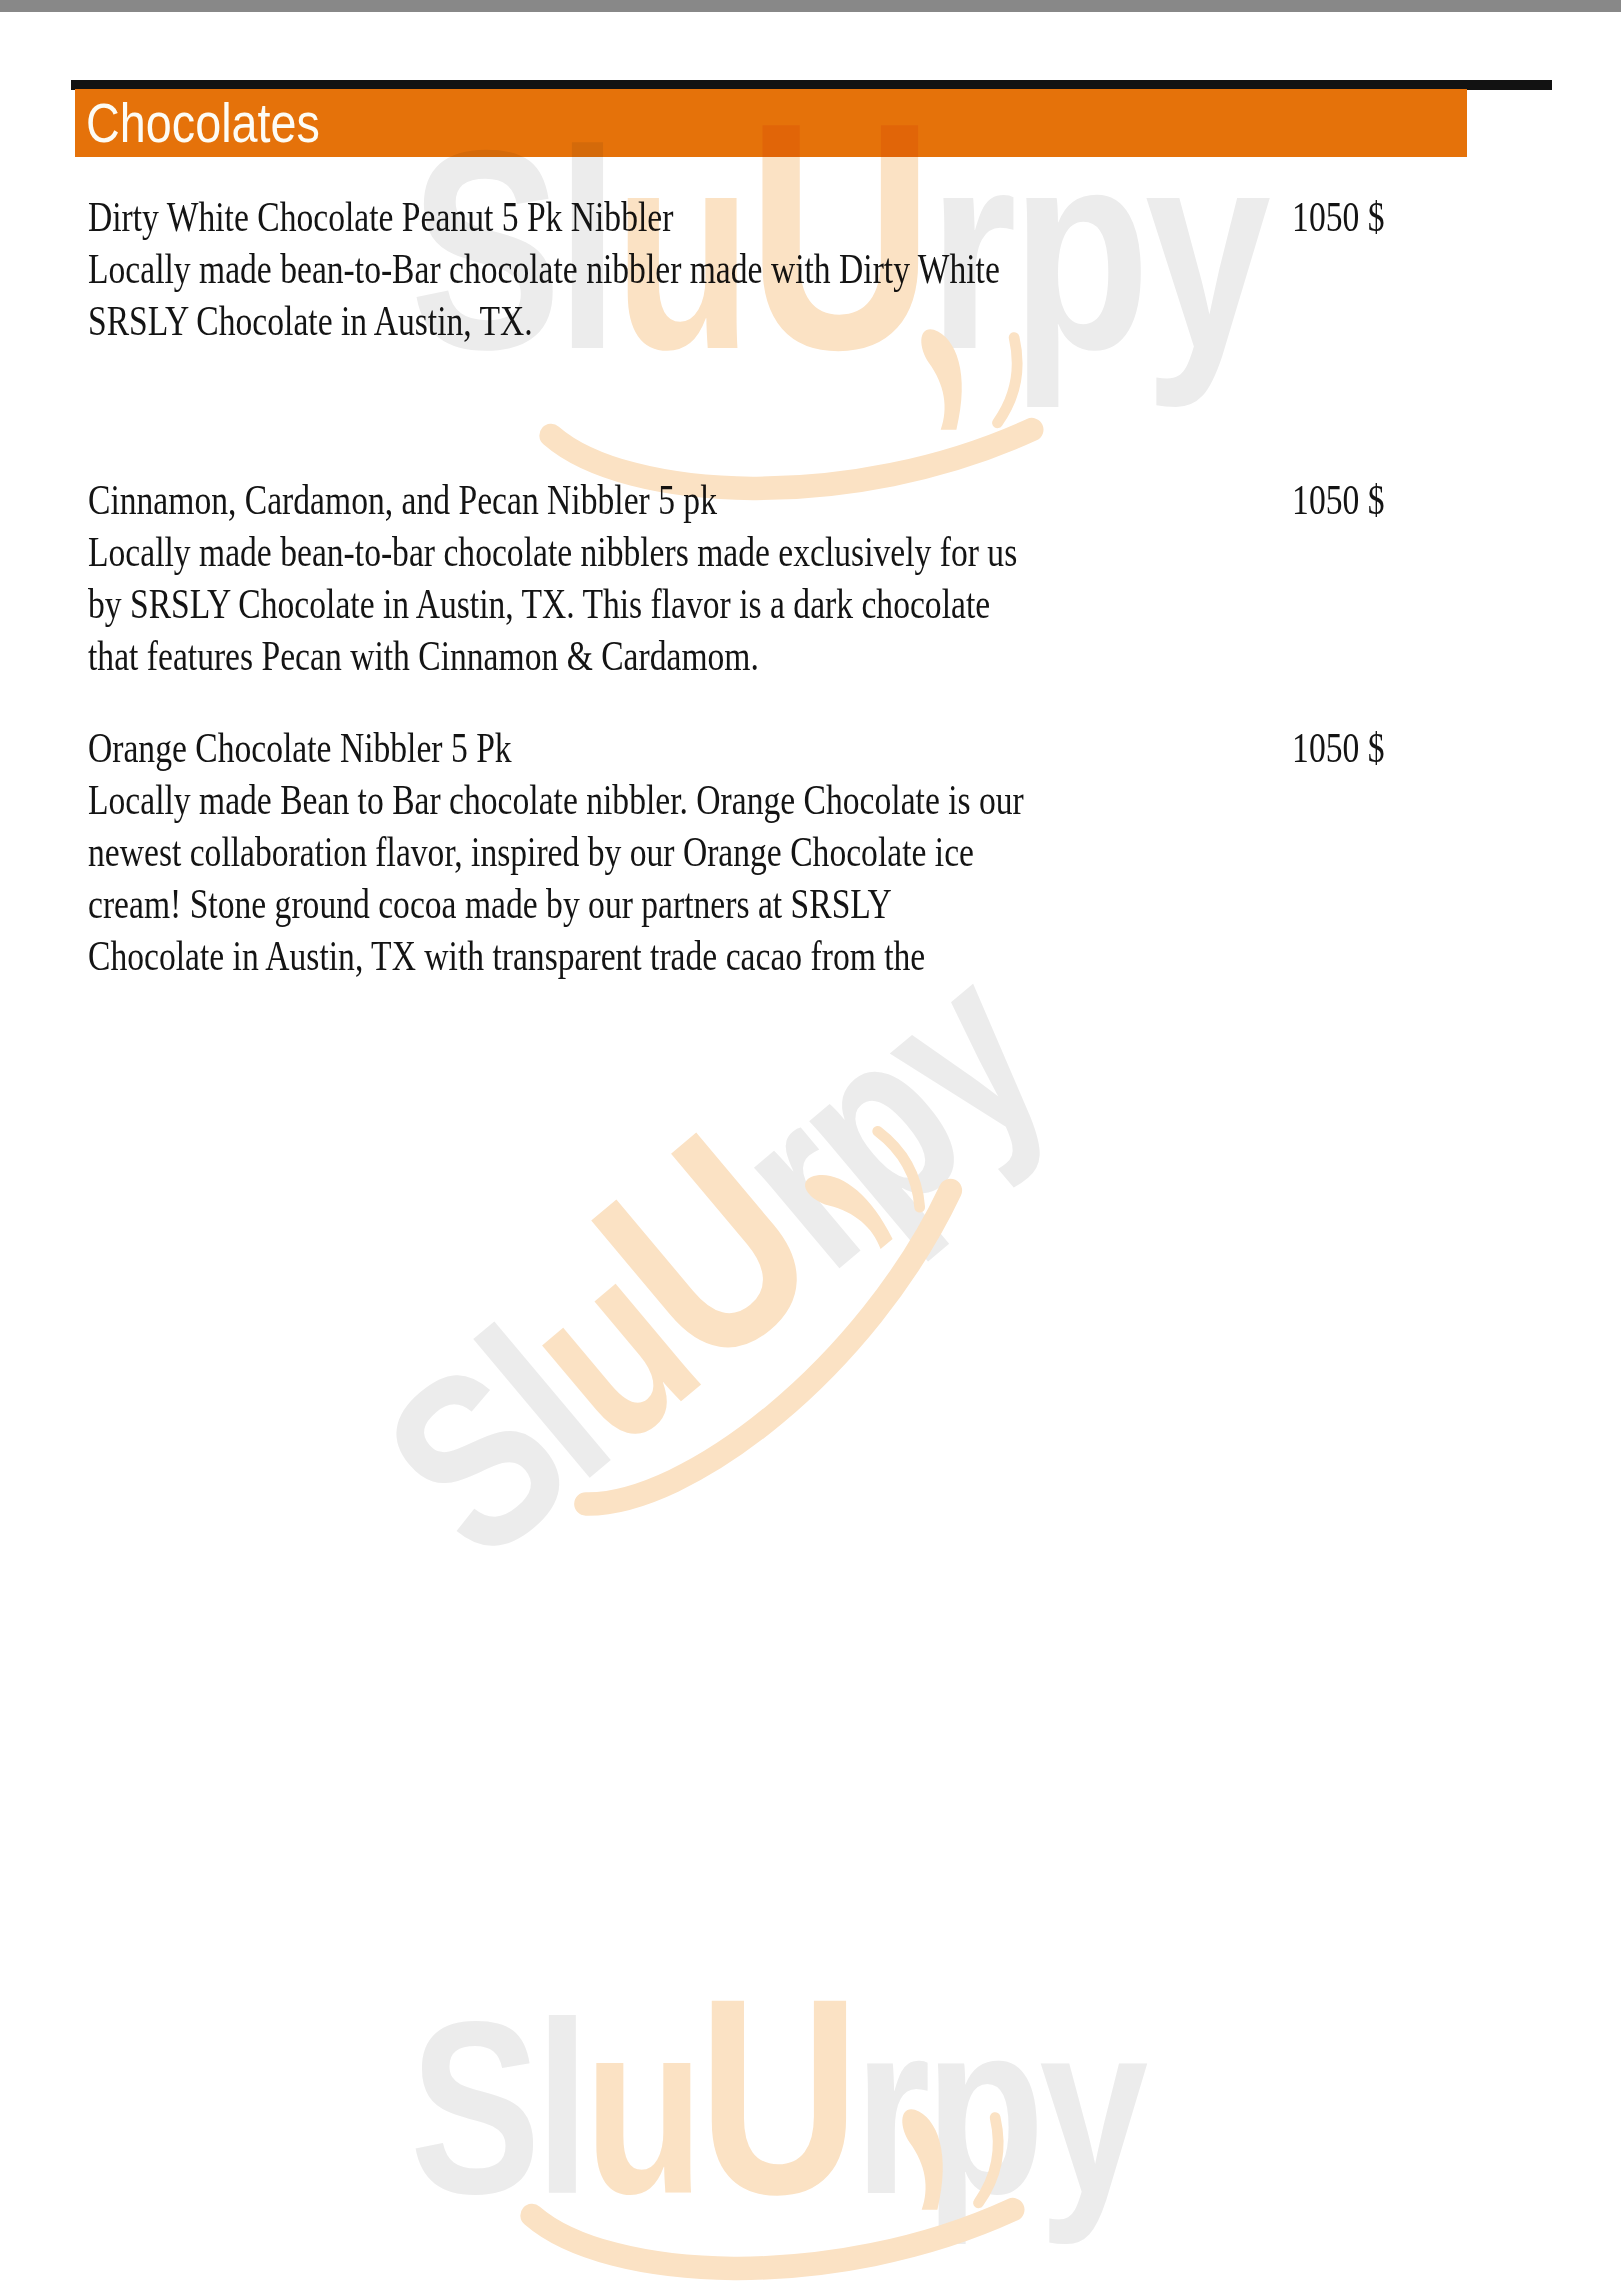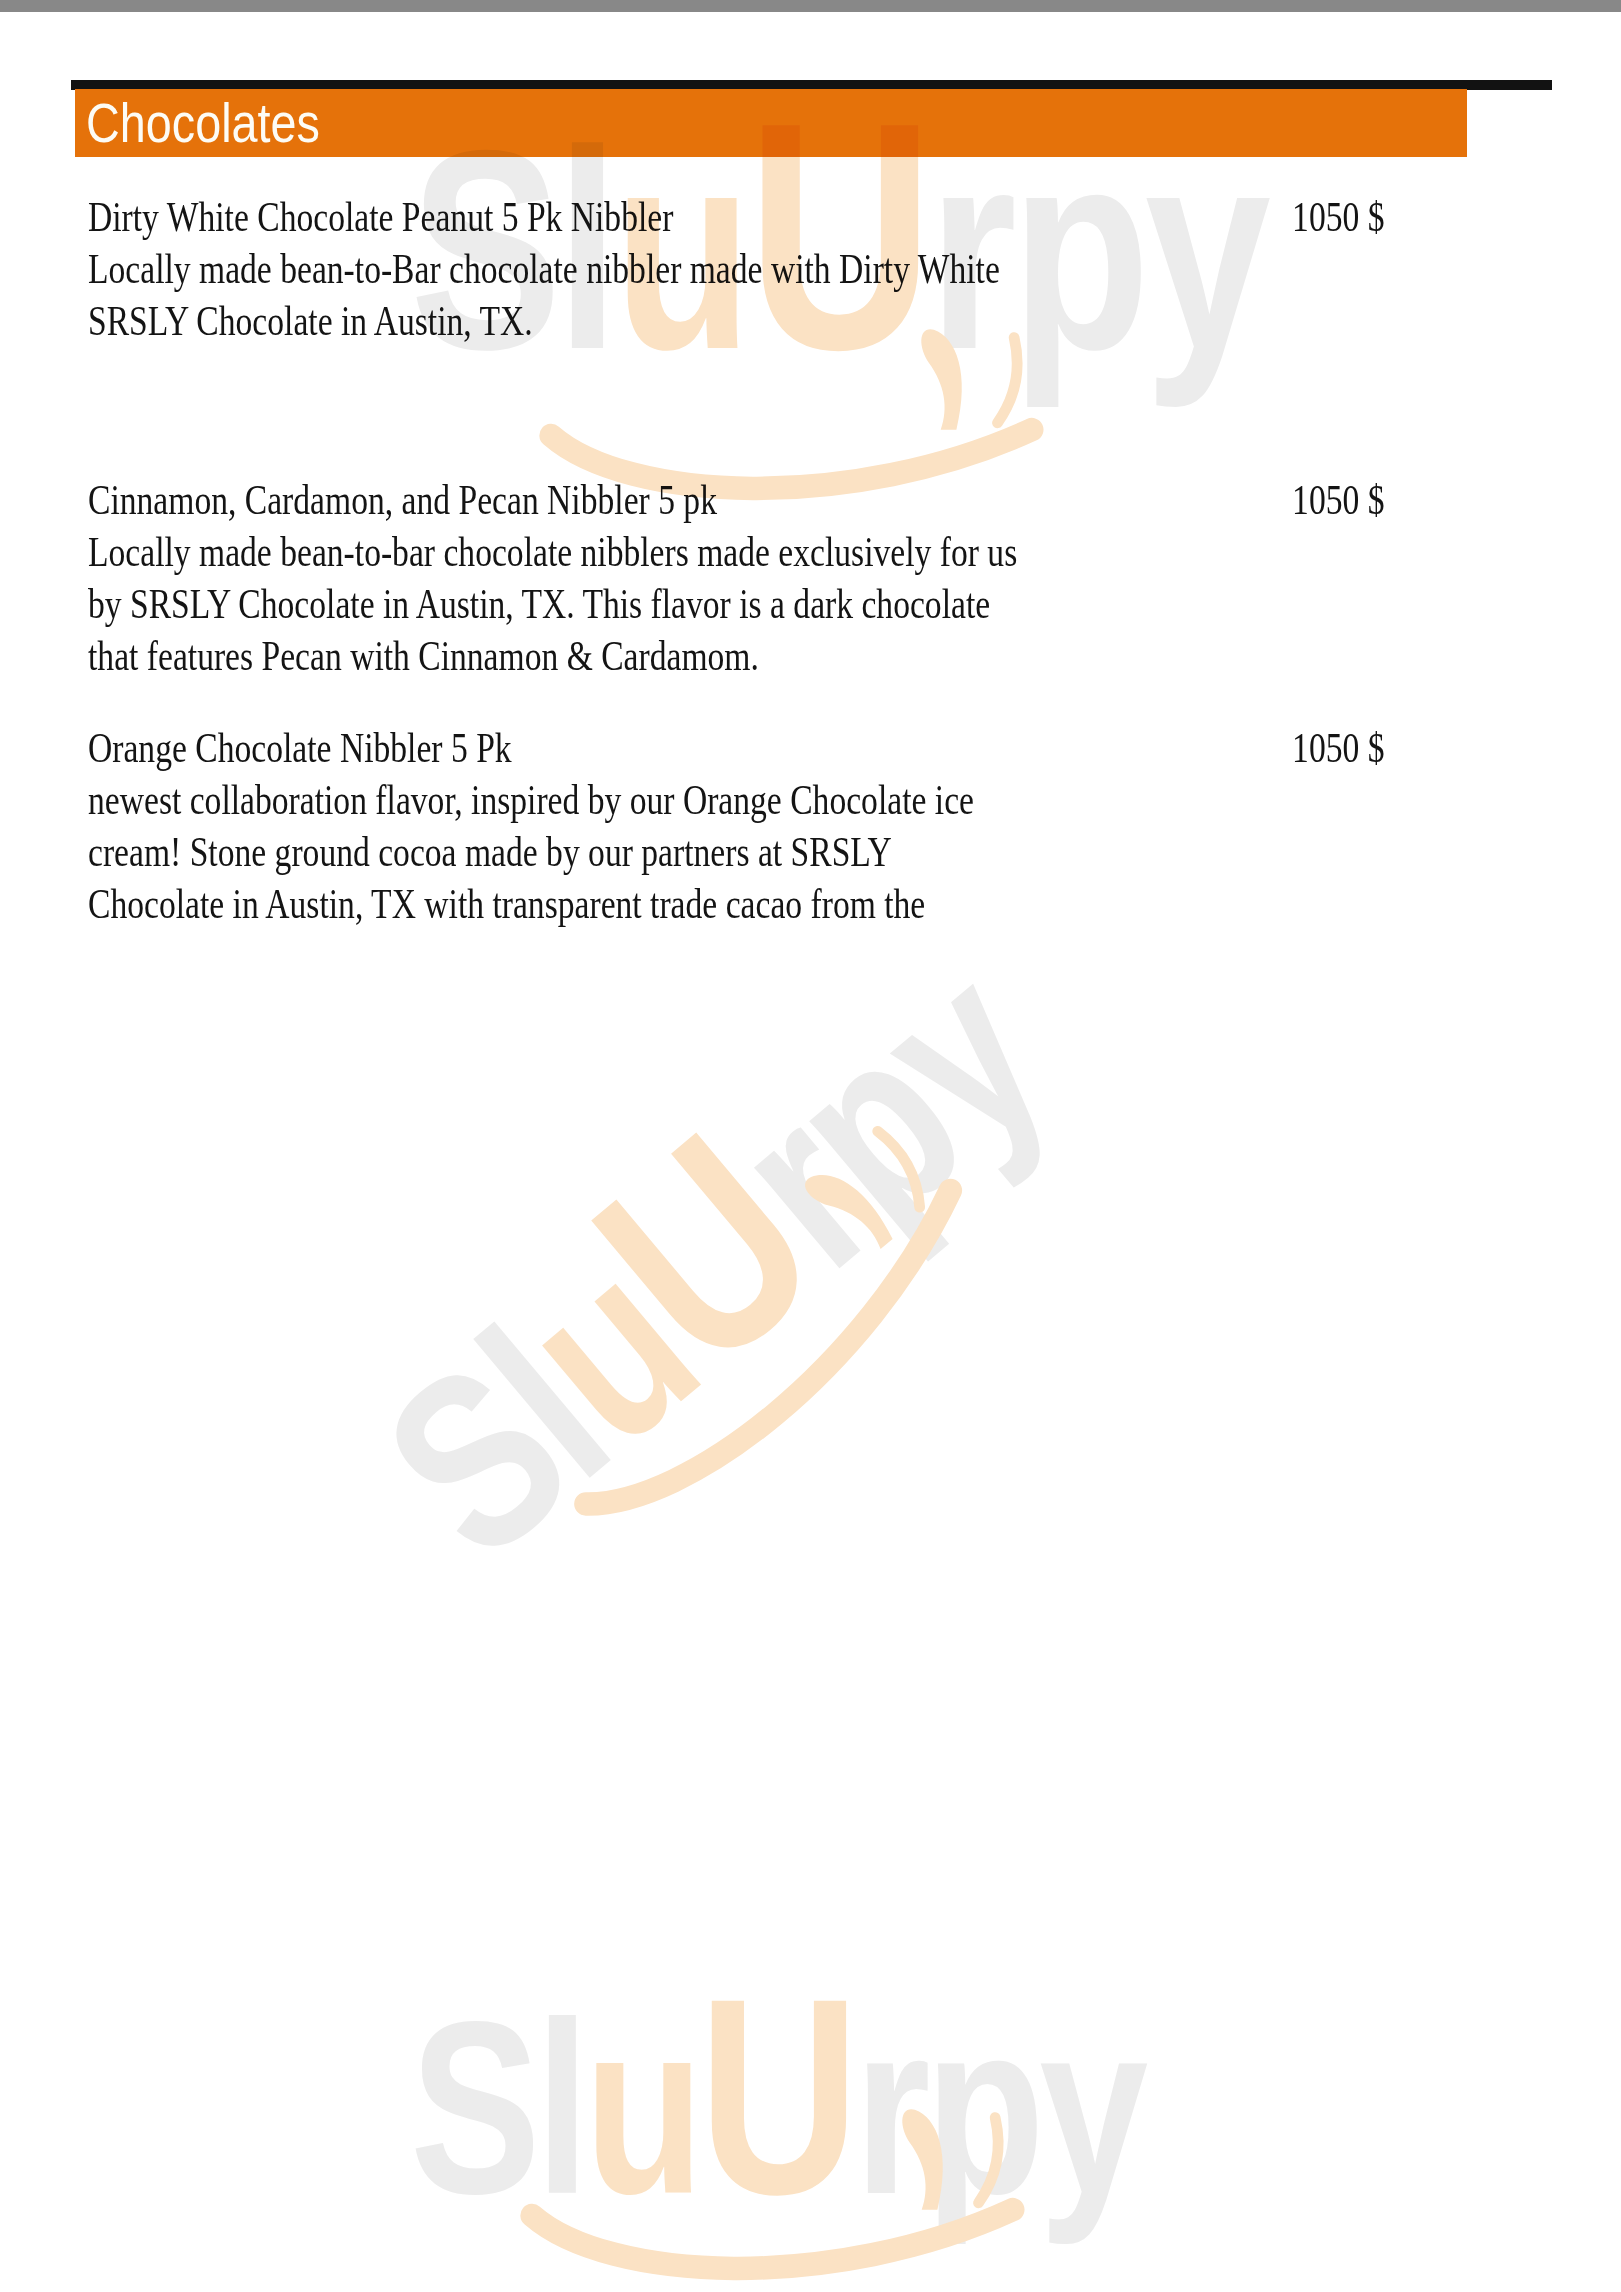--- a/index.html
+++ b/index.html
@@ -85,20 +85,21 @@
     <div><span class="sqz">Locally made bean-to-bar chocolate nibblers made exclusively for us</span></div>
     <div><span class="sqz">by SRSLY Chocolate in Austin, TX. This flavor is a dark chocolate</span></div>
     <div><span class="sqz">that features Pecan with Cinnamon &amp; Cardamom.</span></div>
   </section>
 
   <section class="item item-3">
     <div class="title-row">
       <span class="sqz">Orange Chocolate Nibbler 5 Pk</span>
       <span class="sqz-r">1050 $</span>
     </div>
+    <div><span class="sqz">Locally made Bean to Bar chocolate nibbler. Orange Chocolate is our</span></div>
     <div><span class="sqz">newest collaboration flavor, inspired by our Orange Chocolate ice</span></div>
     <div><span class="sqz">cream! Stone ground cocoa made by our partners at SRSLY</span></div>
     <div><span class="sqz">Chocolate in Austin, TX with transparent trade cacao from the</span></div>
   </section>
 
   <div class="wm wm-top">
     <div class="wm-text"><span class="wm-ch gray">S</span><span class="wm-ch gray">l</span><span class="wm-ch peach">u</span><span class="wm-ch peach big">U</span><span class="wm-ch gray">r</span><span class="wm-ch gray">p</span><span class="wm-ch gray">y</span></div>
     <svg class="wm-swoosh" viewBox="0 0 560 190">
       <path class="smile" d="M 14 118 C 92 186, 322 196, 505 112"></path>
       <path class="tongue" d="M 428 112 C 442 55, 428 18, 405 10 C 390 6, 388 26, 400 44 C 416 66, 420 90, 412 112 Z"></path>

